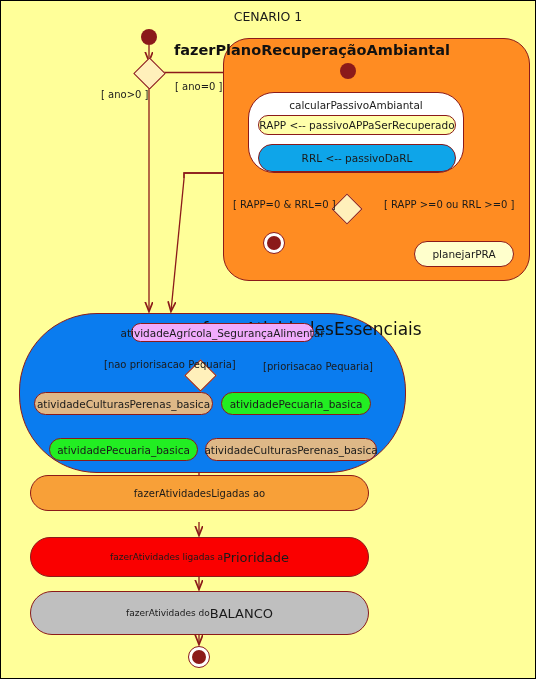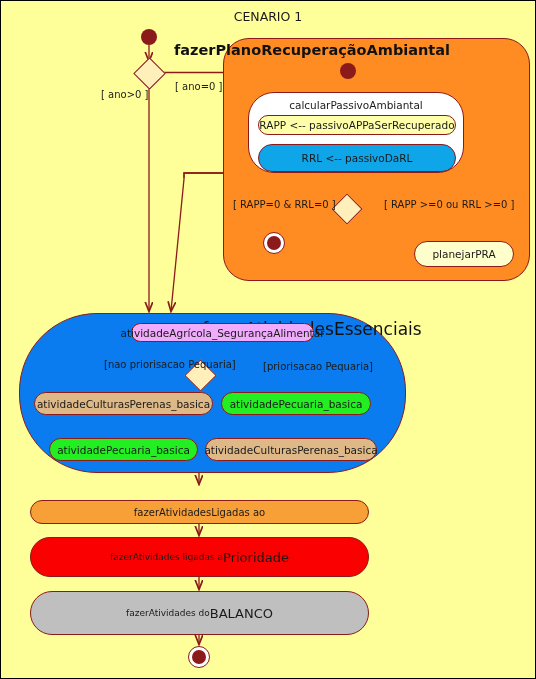--- a/index.html
+++ b/index.html
@@ -126,21 +126,21 @@
   }
   #act-pecuaria-2 {
     left: 48px; top: 437px; width: 149px; height: 23px;
     background: #22EE22; font-size: 10.5px;
   }
   #act-culturas-2 {
     left: 204px; top: 437px; width: 172px; height: 23px;
     background: #DEB887; font-size: 10.5px;
   }
   #act-ligadas-pra {
-    left: 29px; top: 499px; width: 339px; height: 24px;
+    left: 29px; top: 474px; width: 339px; height: 36px;
     background: #F8A038; font-size: 10px;
   }
   #act-prioridade {
     left: 29px; top: 536px; width: 339px; height: 40px;
     background: #FA0000; font-size: 9px;
   }
   #act-balanco {
     left: 29px; top: 590px; width: 339px; height: 44px;
     background: #BFBFBF; font-size: 9px;
   }

